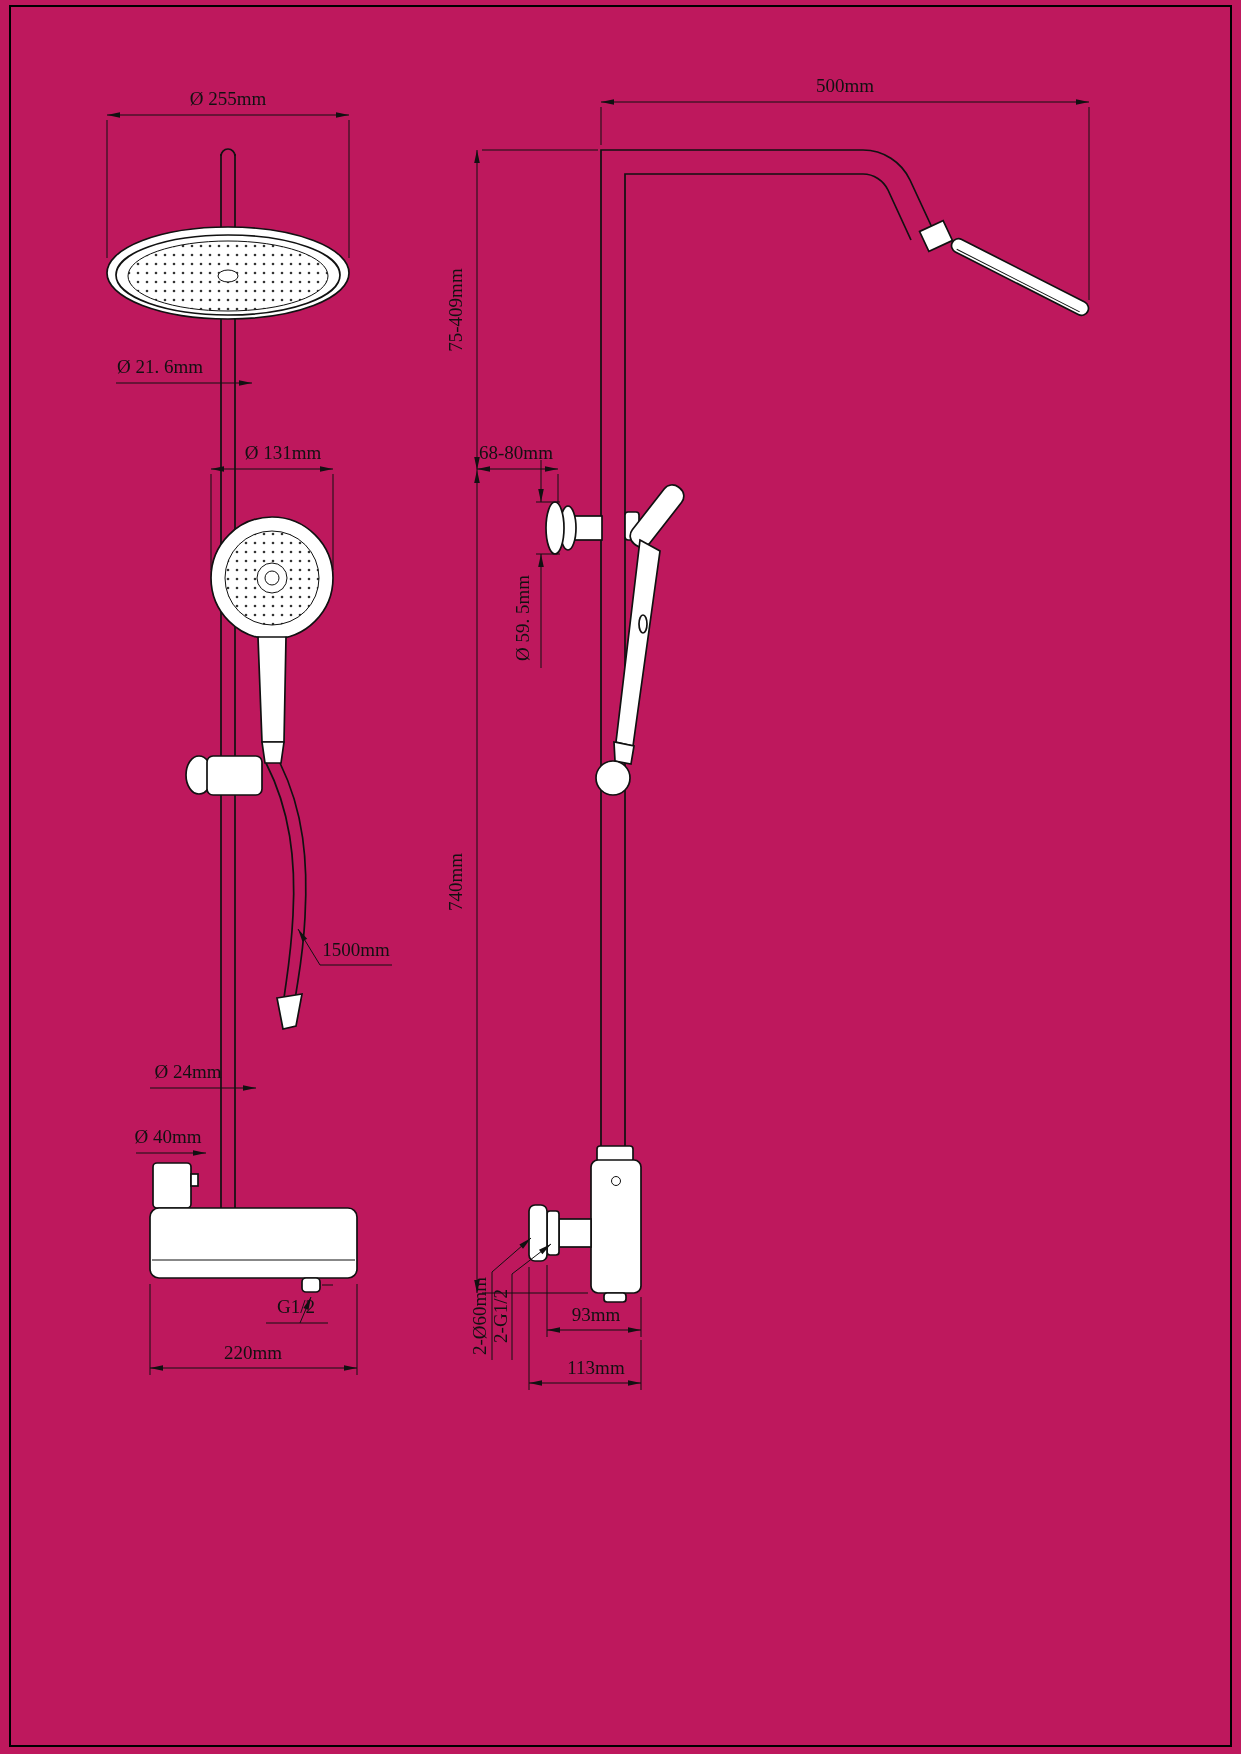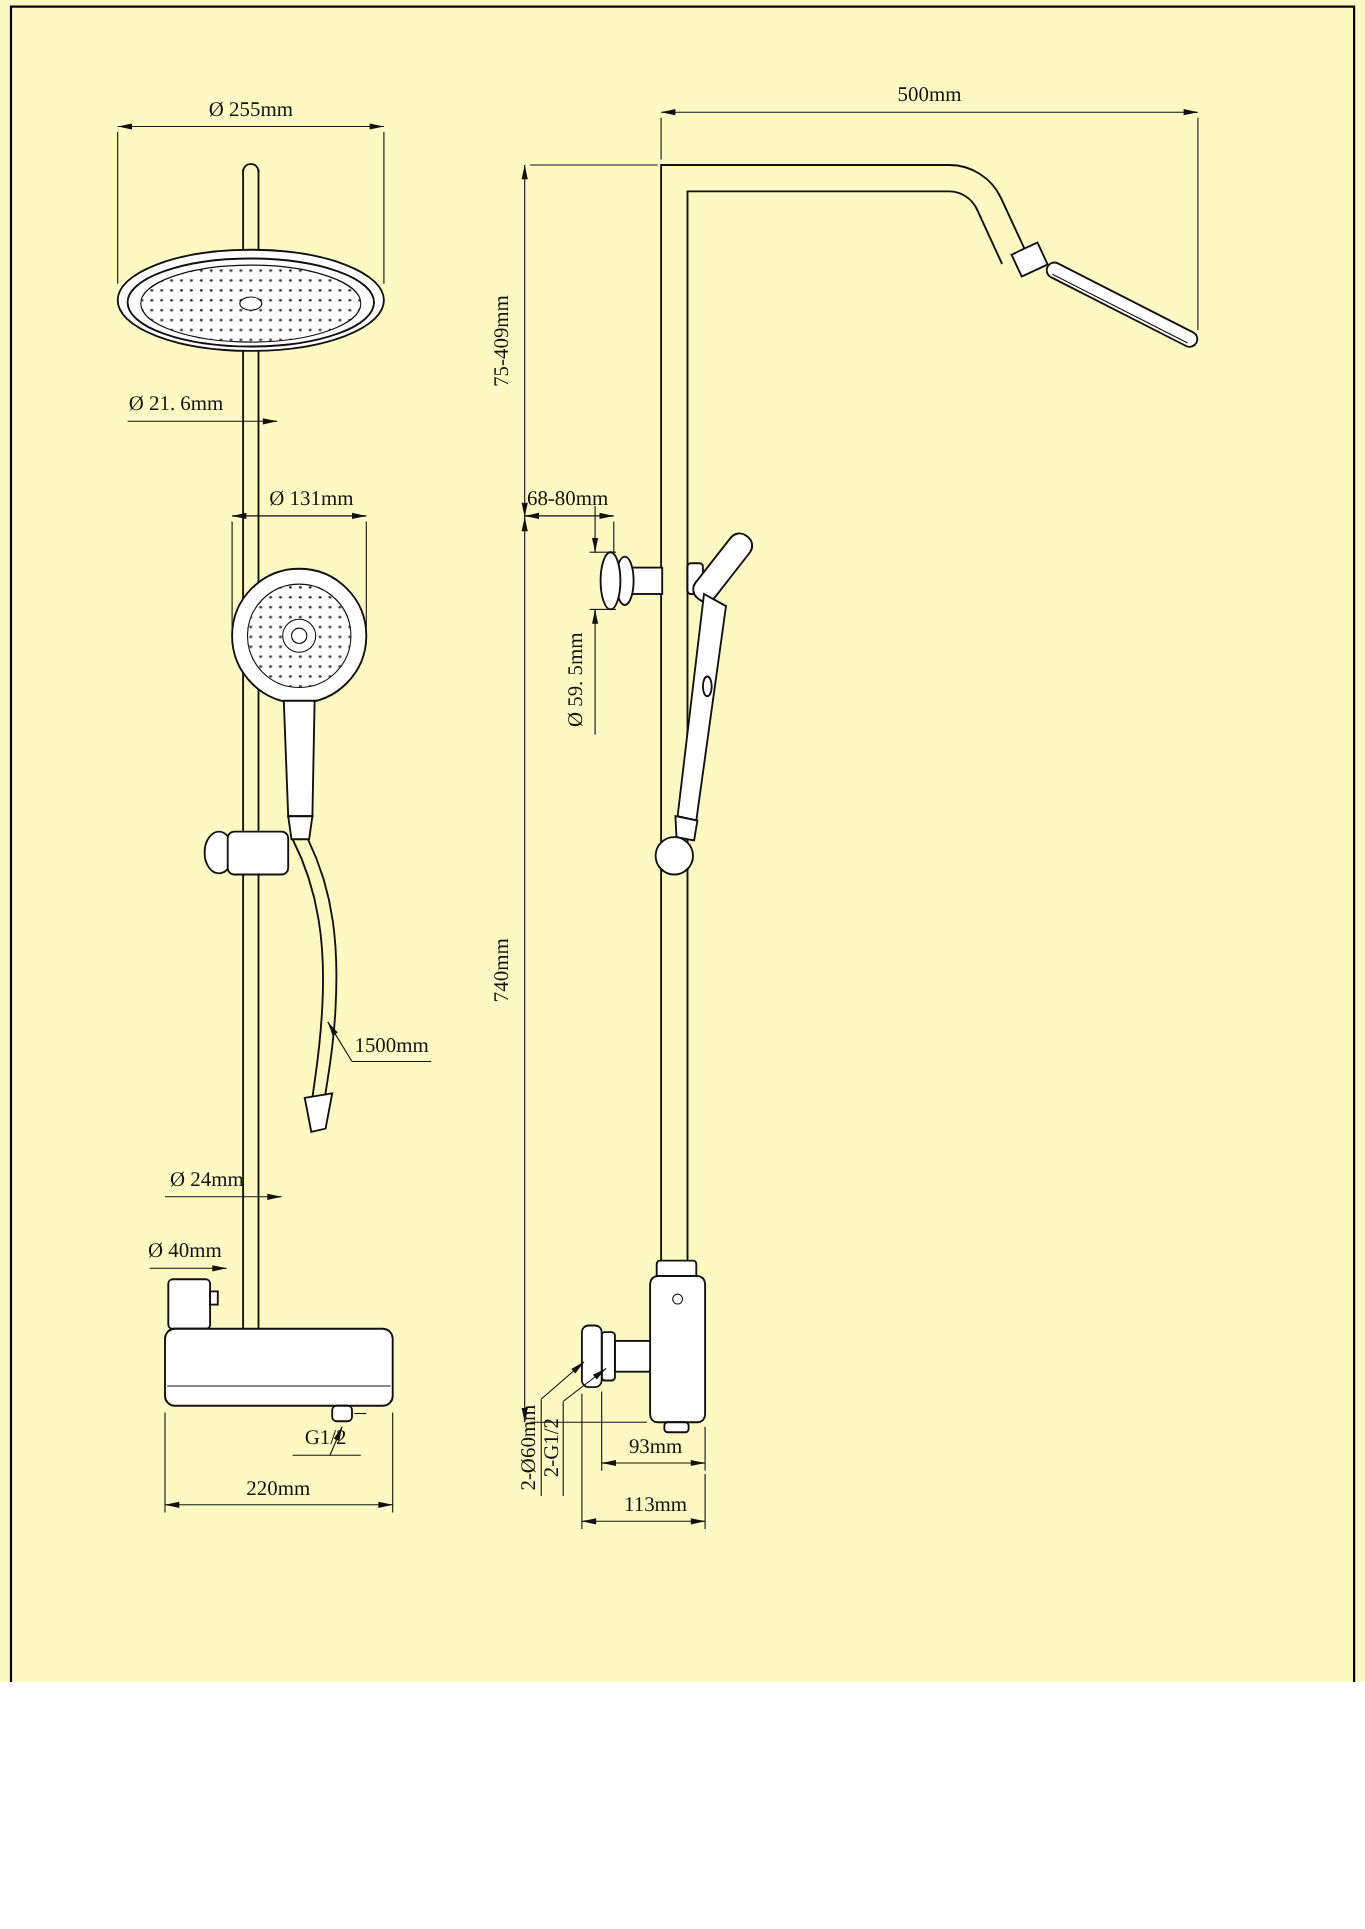--- a/index.html
+++ b/index.html
@@ -1,16 +1,16 @@
 <!DOCTYPE html>
 <html><head>
 <meta charset="utf-8">
 <style>
   html,body{margin:0;padding:0;background:#ffffff;}
-  .sheet{position:relative;width:1241px;height:1529px;background:#fef9c3;overflow:hidden;text-align:center;}
+  .sheet{position:relative;width:1241px;height:1754px;background:#be185d;overflow:hidden;text-align:center;}
   svg{display:block;}
   svg text{font-family:"Liberation Serif","DejaVu Serif",serif;font-size:19px;fill:#111;}
   .ol{fill:#fff;stroke:#111;stroke-width:1.7;}
   .olt{fill:none;stroke:#111;stroke-width:1.7;}
   .thin{fill:none;stroke:#111;stroke-width:1;}
   .dim{fill:none;stroke:#111;stroke-width:1;}
   .frame{fill:none;stroke:#000;stroke-width:2;}
 </style>
 </head>
 <body>

